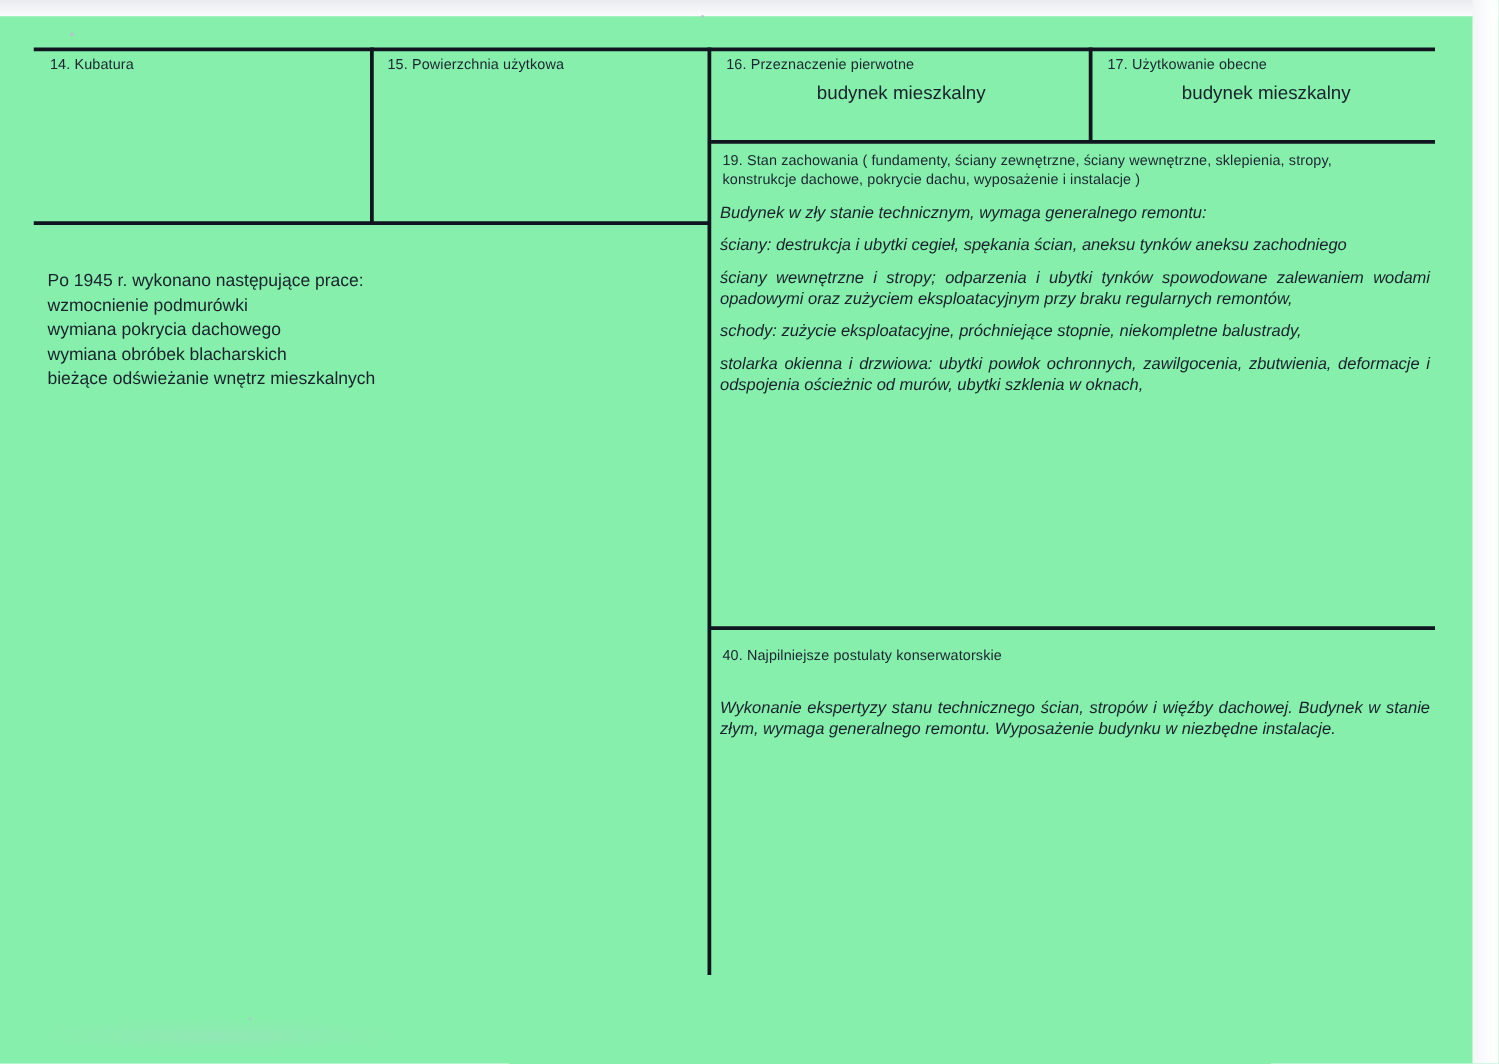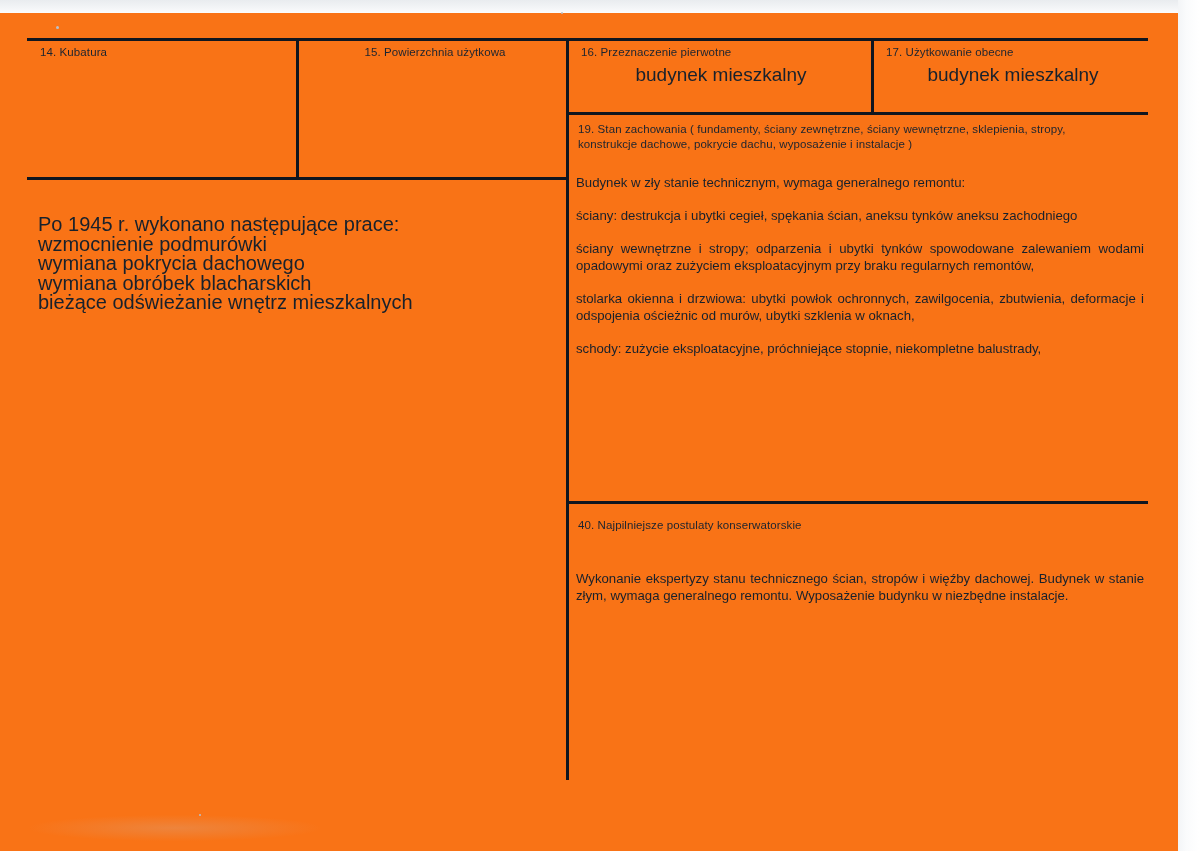--- a/index.html
+++ b/index.html
@@ -11,21 +11,21 @@
   body {
     font-family: "Liberation Sans", sans-serif;
     -webkit-font-smoothing: antialiased;
   }
 
   #page {
     position: relative;
     width: 1199px;
     height: 851px;
     overflow: hidden;
-    background: #f97316;
+    background: #86efac;
     color: #1b2430;
   }
 
   
   .scan-top-band {
     position: absolute;
     left: 0; top: 0;
     width: 1199px; height: 13px;
     background: linear-gradient(to bottom, #e9ecef 0%, #f2f4f6 55%, #fbfcfd 100%);
   }
@@ -67,35 +67,36 @@
   .field-label {
     position: absolute;
     font-size: 11.5px;
     line-height: 15px;
     letter-spacing: 0.1px;
     color: #1b2430;
     white-space: pre-line;
   }
   .field-value {
     position: absolute;
-    font-size: 19px;
+    font-size: 15px;
     line-height: 21px;
     color: #18212c;
   }
   .field-value.centered {
     text-align: center;
   }
   .body-text {
     position: absolute;
     font-size: 13.2px;
     line-height: 17px;
     color: #18212c;
   }
   .body-text p {
-    margin: 16px 0 9px 0;
+    margin: 3px 0 9px 0;
+    font-style: italic;
   }
   .body-text p:last-child { margin-bottom: 0; }
   .body-text p.justify {
     text-align: justify;
   }
   .nowrap-list {
     white-space: pre-line;
   }
   sup {
     font-size: 0.68em;
@@ -125,42 +126,42 @@
   <div class="rule-h" style="left:567px; top:501px; width:581px;"></div>
 
   <div class="rule-v" style="left:296px; top:38px; height:141px;"></div>
 
   <div class="rule-v" style="left:871px; top:38px; height:76px;"></div>
 
   <div class="rule-v" style="left:566px; top:38px; height:742px;"></div>
 
   <div class="field-label" style="left:40px; top:45px; width:240px;">14. Kubatura</div>
 
-  <div class="field-label" style="left:310px; top:45px; width:250px;text-align:center;">15. Powierzchnia użytkowa</div>
+  <div class="field-label" style="left:310px; top:45px; width:250px;">15. Powierzchnia użytkowa</div>
 
   <div class="field-label" style="left:581px; top:45px; width:285px;">16. Przeznaczenie pierwotne</div>
   <div class="field-value centered" style="left:575px; top:64px; width:292px;">budynek mieszkalny</div>
 
   <div class="field-label" style="left:886px; top:45px; width:260px;">17. Użytkowanie obecne</div>
   <div class="field-value centered" style="left:878px; top:64px; width:270px;">budynek mieszkalny</div>
 
-  <div class="field-value nowrap-list" style="left:38px; top:215px; width:430px; font-size:20px; line-height:19.5px;">Po 1945 r. wykonano następujące prace:
+  <div class="field-value nowrap-list" style="left:38px; top:215px; width:430px; font-size:14px; line-height:19.5px;">Po 1945 r. wykonano następujące prace:
 wzmocnienie podmurówki
 wymiana pokrycia dachowego
 wymiana obróbek blacharskich
 bieżące odświeżanie wnętrz mieszkalnych</div>
 
   <div class="field-label" style="left:578px; top:122px; width:560px;">19. Stan zachowania ( fundamenty, ściany zewnętrzne, ściany wewnętrzne, sklepienia, stropy,
     konstrukcje dachowe, pokrycie dachu, wyposażenie i instalacje )</div>
   <div class="body-text" style="left:576px; top:158px; width:568px;">
     <p class="justify">Budynek w zły stanie technicznym, wymaga generalnego remontu:</p>
     <p class="justify">ściany: destrukcja i ubytki cegieł, spękania ścian, aneksu tynków aneksu zachodniego</p>
     <p class="justify">ściany wewnętrzne i stropy; odparzenia i ubytki tynków spowodowane zalewaniem wodami opadowymi oraz zużyciem eksploatacyjnym przy braku regularnych remontów,</p>
+    <p class="justify">schody:  zużycie eksploatacyjne, próchniejące stopnie, niekompletne balustrady,</p>
     <p class="justify">stolarka okienna i drzwiowa:   ubytki powłok ochronnych, zawilgocenia, zbutwienia, deformacje i odspojenia ościeżnic od murów, ubytki szklenia w oknach,</p>
-    <p class="justify">schody:  zużycie eksploatacyjne, próchniejące stopnie, niekompletne balustrady,</p>
   </div>
 
   <div class="field-label" style="left:578px; top:518px; width:460px;">40. Najpilniejsze postulaty konserwatorskie</div>
   <div class="body-text" style="left:576px; top:554px; width:568px;">
     <p class="justify">Wykonanie ekspertyzy stanu technicznego ścian, stropów i więźby dachowej. Budynek w stanie złym, wymaga generalnego remontu. Wyposażenie budynku w niezbędne instalacje.</p>
   </div>
 
 </div>
 
 </body></html>

